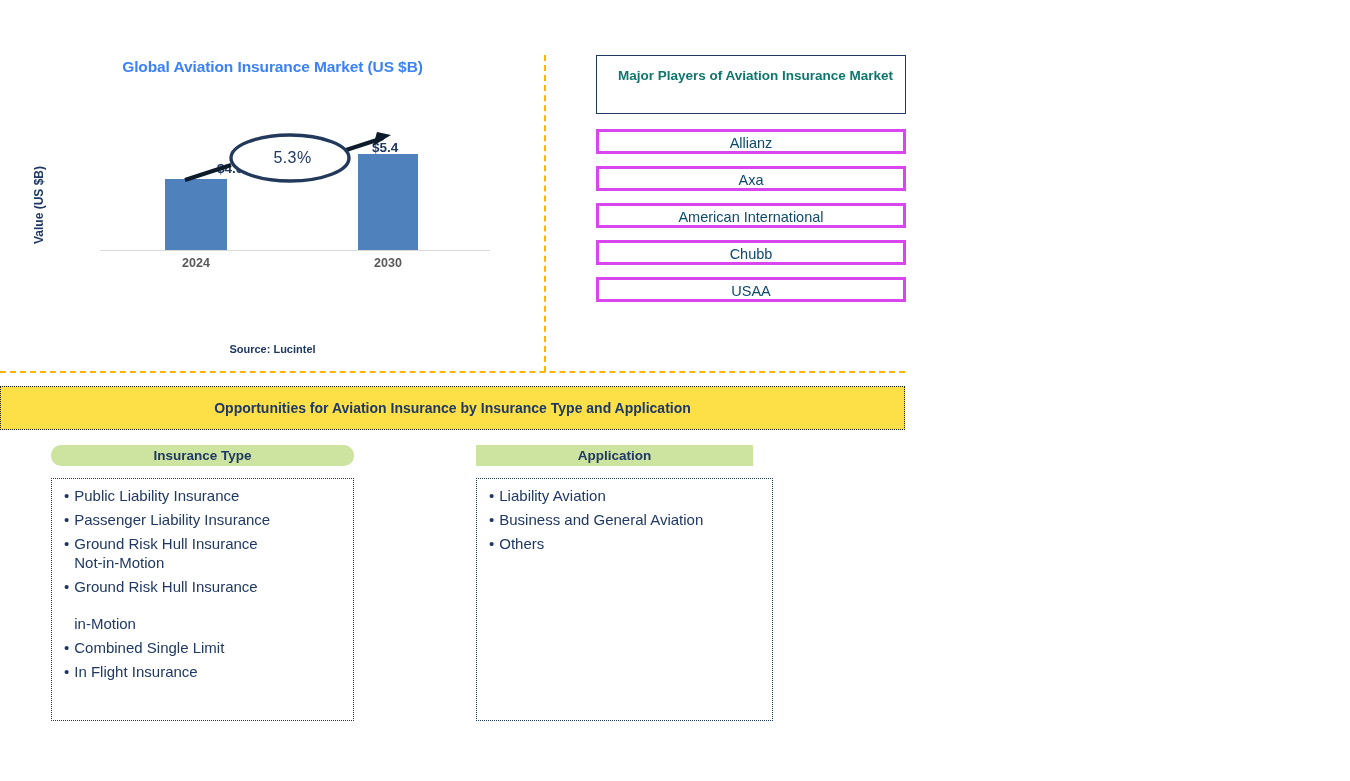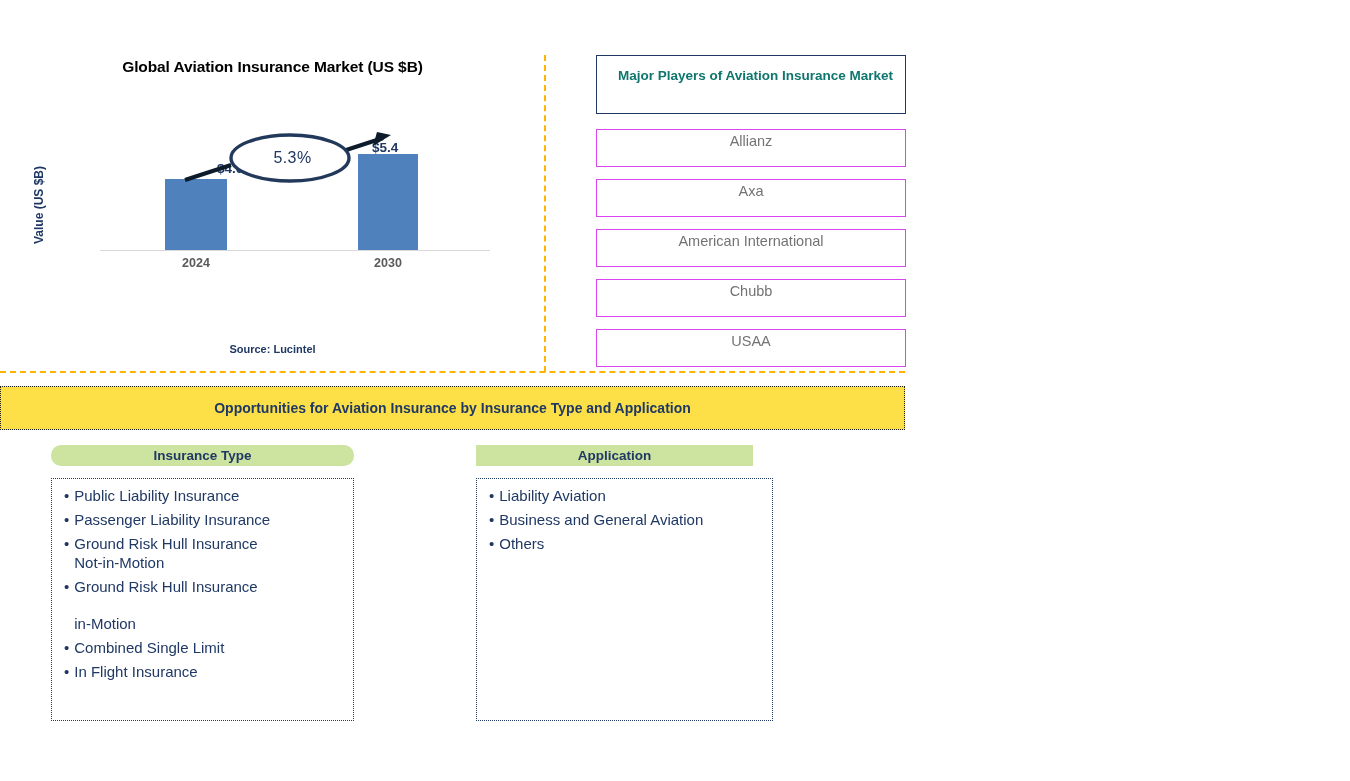--- a/index.html
+++ b/index.html
@@ -27,21 +27,21 @@
     left: 0; top: 40px;
     width: 545px; height: 335px;
   }
   #chart-title {
     position: absolute;
     left: 0; top: 18px;
     width: 545px;
     text-align: center;
     font-size: 15.5px;
     font-weight: bold;
-    color: #000000;
+    color: #3b82f6;
     letter-spacing: -0.1px;
   }
   #y-axis-label {
     position: absolute;
     left: -31px;
     top: 158px;
     width: 140px;
     text-align: center;
     transform: rotate(-90deg);
     font-size: 12px;
@@ -156,27 +156,27 @@
     text-align: right;
     font-size: 13.5px;
     font-weight: bold;
     color: #0f766e;
     line-height: 1.35;
     box-sizing: border-box;
     height: 59px;
   }
   .player-row {
     margin-top: 12px;
-    border: 1px solid #d946ef;
+    border: 3px solid #d946ef;
     background: #ffffff;
-    height: 38px;
+    height: 25px;
     line-height: 23px;
     text-align: center;
     font-size: 14.5px;
-    color: #737373;
+    color: #0c4a6e;
     box-sizing: border-box;
   }
   #players-list .player-row:first-child { margin-top: 15px; }
 
   
   #opportunities-banner {
     position: absolute;
     left: 0;
     top: 386px;
     width: 905px;

